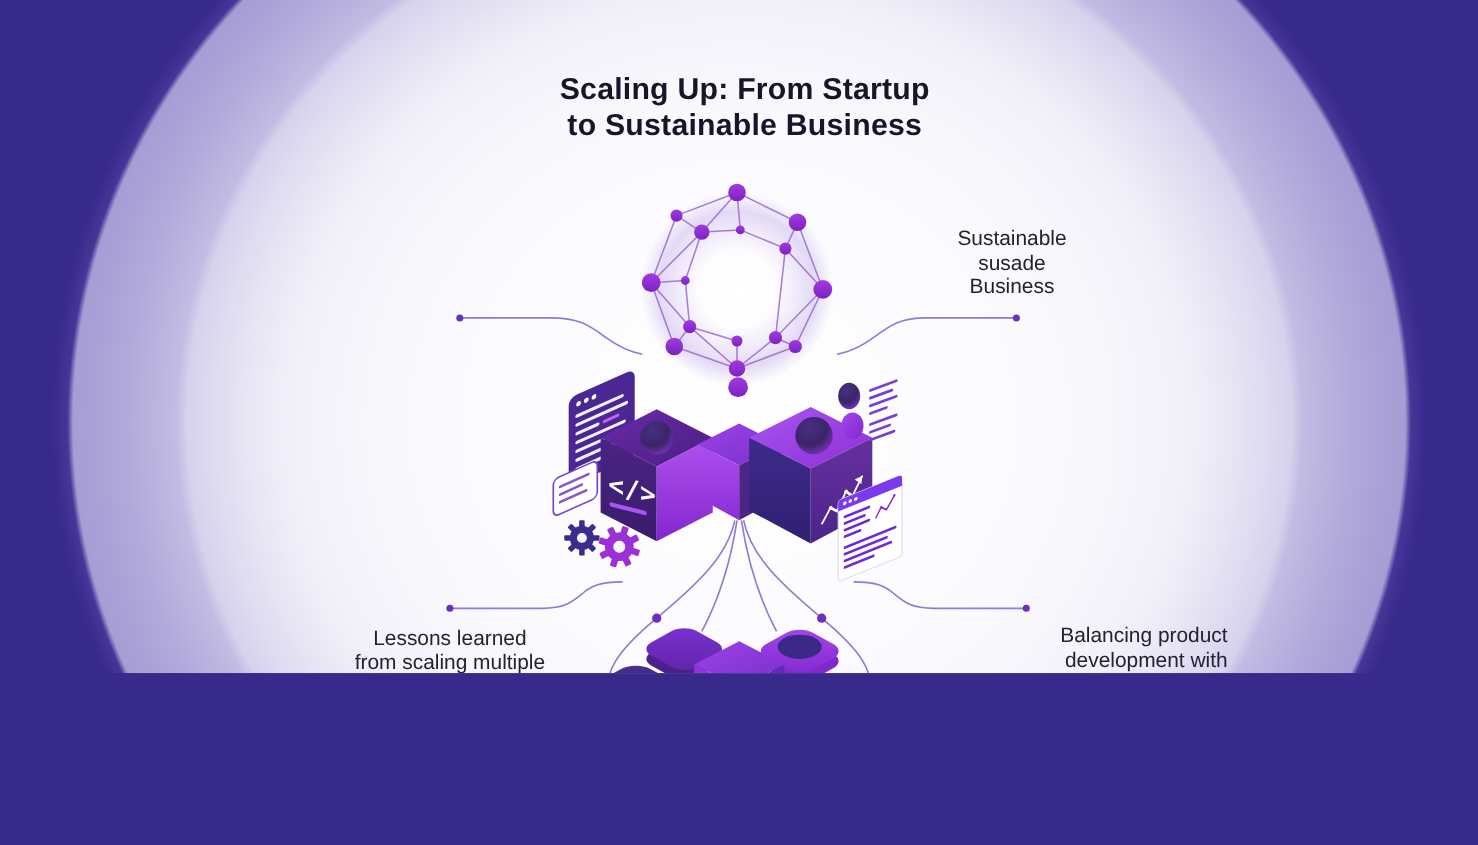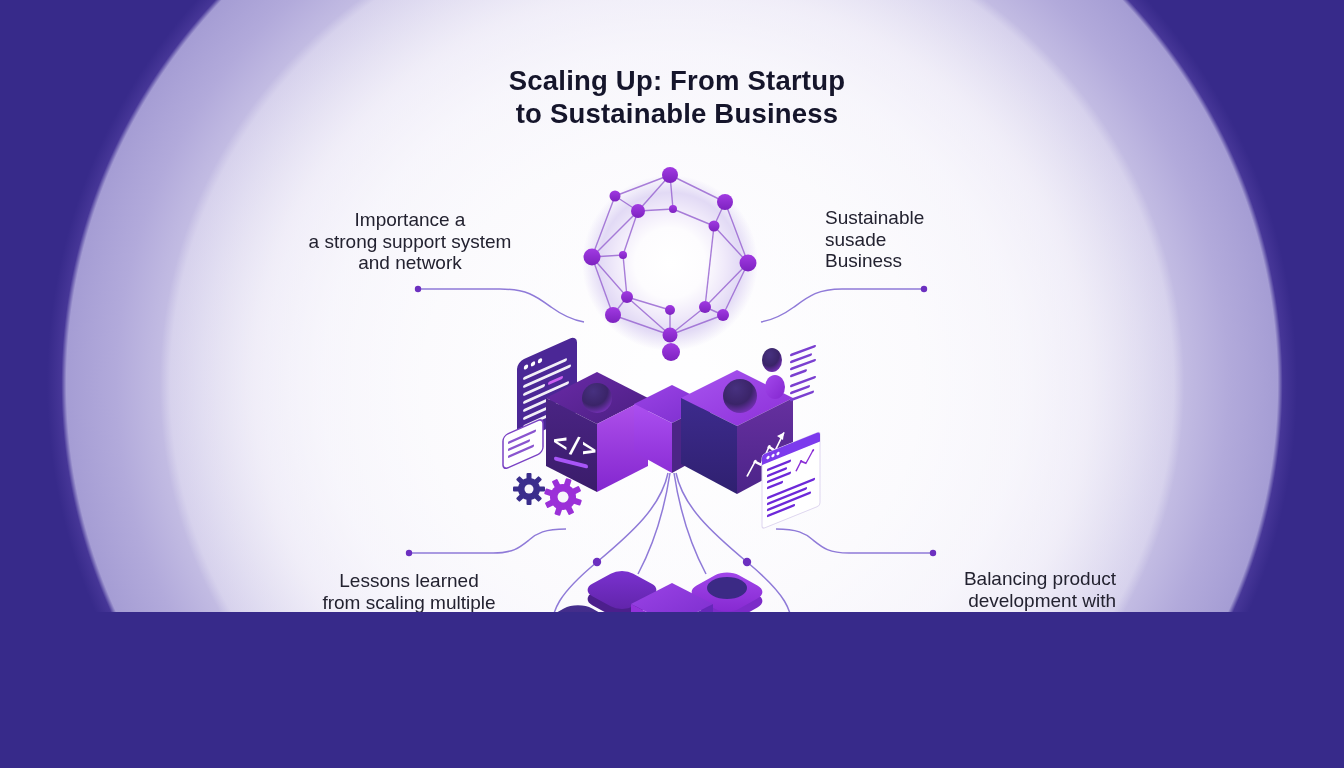--- a/index.html
+++ b/index.html
@@ -17,36 +17,33 @@
   .title{
     position:absolute;left:400px;top:64px;width:554px;
     text-align:center;font-size:27.5px;line-height:33px;font-weight:700;
     color:#15152b;white-space:pre-line;letter-spacing:.2px;
   }
   .callout{
     position:absolute;font-size:19px;line-height:21.5px;font-weight:400;
     color:#232230;white-space:pre-line;
   }
   .callout.tl{left:270px;top:209px;width:280px;text-align:center;}
-  .callout.tr{left:825px;top:207px;width:240px;}
+  .callout.tr{left:800px;top:207px;width:240px;text-align:center;}
   .callout.bl{left:269px;top:570px;width:280px;text-align:center;}
   .callout.br{left:856px;top:568px;width:260px;text-align:right;}
   svg{position:absolute;left:0;top:0;}
 </style>
 </head>
 <body>
 
 <div class="stage">
 
   <div class="title">Scaling Up: From Startup
 to Sustainable Business</div>
 
-  <div class="callout tl">Importance a
-a strong support system
-and network</div>
   <div class="callout tr">Sustainable
 susade
 Business</div>
   <div class="callout bl">Lessons learned
 from scaling multiple
 apps</div>
   <div class="callout br">Balancing product
 development with
 business operations</div>
 

